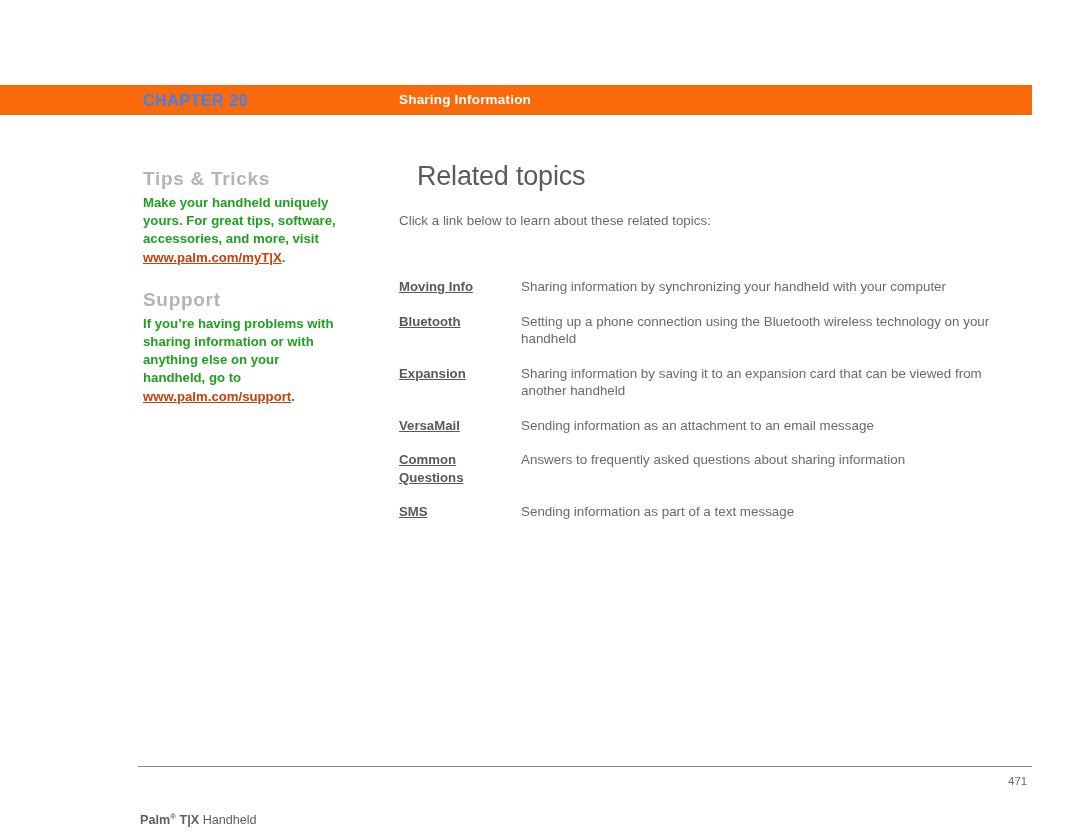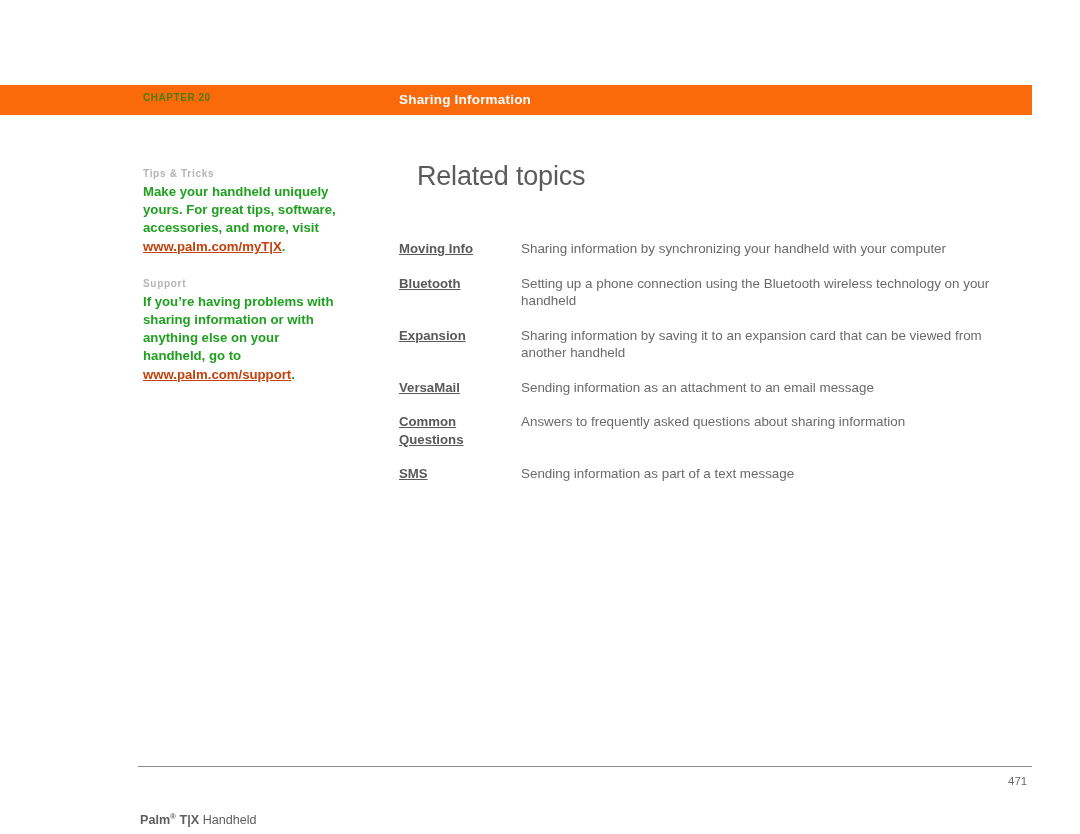--- a/index.html
+++ b/index.html
@@ -21,45 +21,45 @@
     left: 0;
     top: 85px;
     width: 1032px;
     height: 30px;
     background: #FA6A0A;
   }
   .header-chapter {
     position: absolute;
     left: 143px;
     top: 92px;
-    font-size: 10px;
+    font-size: 16px;
     font-weight: bold;
     letter-spacing: 0.55px;
-    color: #4d7c0f;
+    color: #3b82f6;
   }
   .header-section {
     position: absolute;
     left: 399px;
     top: 92px;
     font-size: 13.5px;
     font-weight: bold;
     letter-spacing: 0.2px;
     color: #ffffff;
   }
 
   
   .sidebar {
     position: absolute;
     left: 143px;
     top: 168px;
     width: 200px;
   }
   .side-block { margin-bottom: 22px; }
   .side-heading {
-    font-size: 10px;
+    font-size: 19px;
     font-weight: bold;
     color: #b4b4b4;
     letter-spacing: 0.7px;
     margin-bottom: 4px;
   }
   .side-body {
     font-size: 13.2px;
     font-weight: bold;
     color: #1FA01F;
     line-height: 18.2px;
@@ -155,20 +155,21 @@
 
   <div class="side-block">
     <div class="side-heading">Support</div>
     <div class="side-body"><span>If you’re having problems with sharing information or with anything else on your handheld, go to </span><a class="side-link" href="#">www.palm.com/support</a><span>.</span></div>
   </div>
 
 </div>
 
 <div class="main">
   <h1 class="page-title">Related topics</h1>
+  <p class="intro">Click a link below to learn about these related topics:</p>
 
   <table class="topics">
     <tbody>
       <tr>
         <td class="link-cell"><a class="topic-link" href="#">Moving Info</a></td>
         <td>Sharing information by synchronizing your handheld with your computer</td>
       </tr>
       <tr>
         <td class="link-cell"><a class="topic-link" href="#">Bluetooth</a></td>
         <td>Setting up a phone connection using the Bluetooth wireless technology on your handheld</td>

